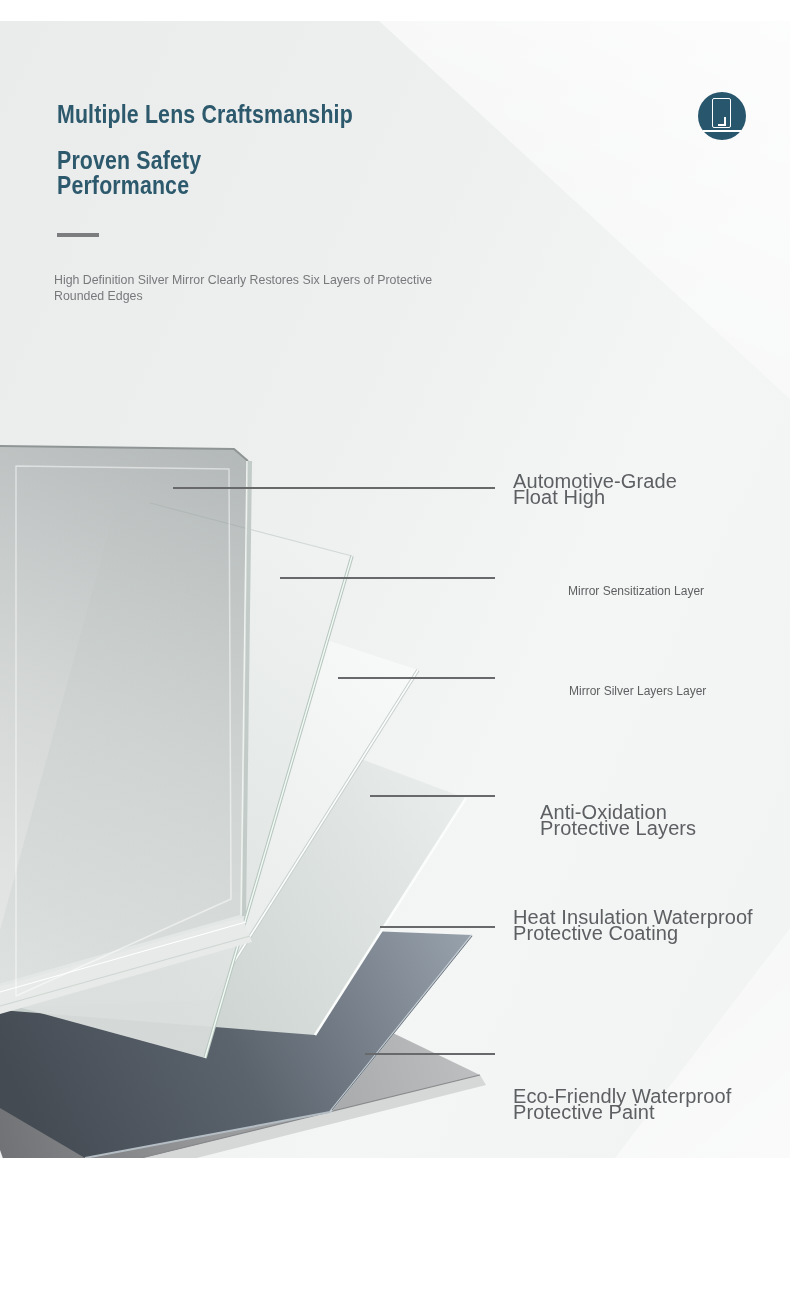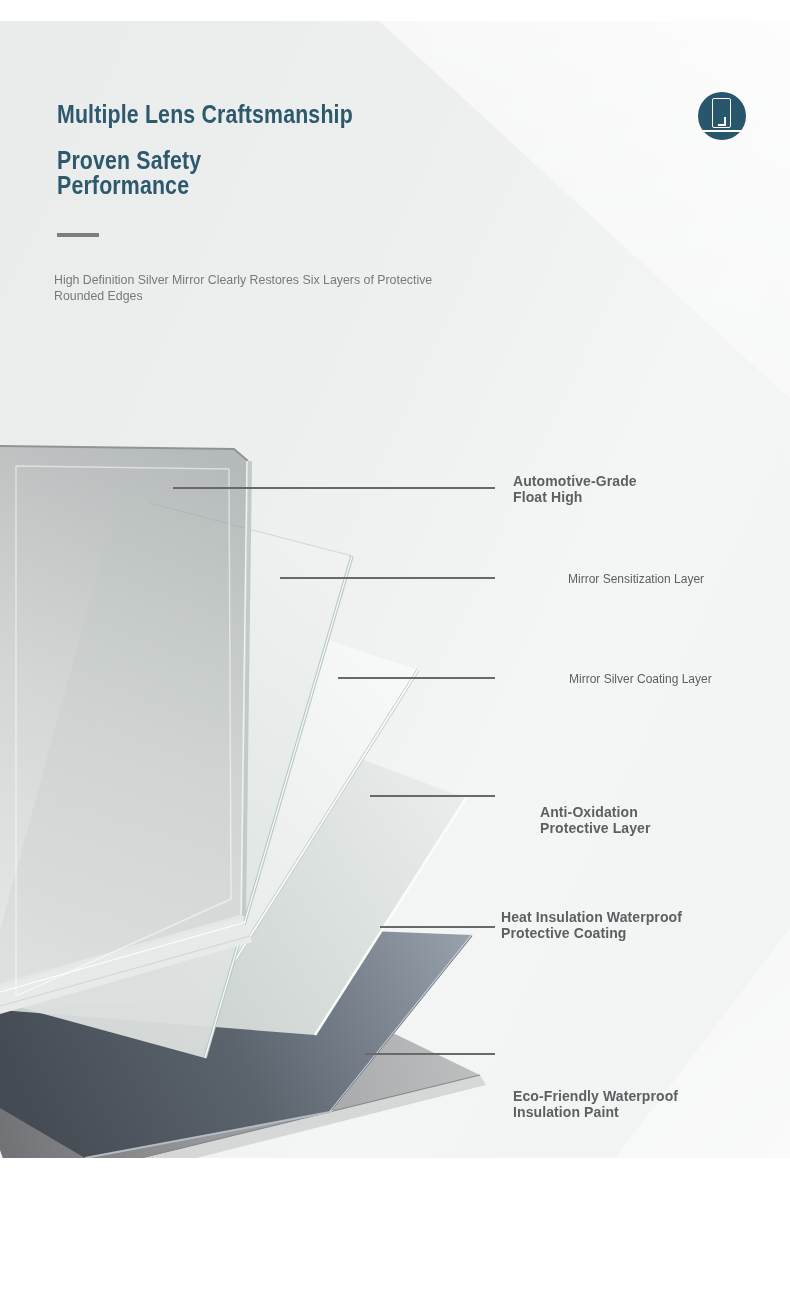--- a/index.html
+++ b/index.html
@@ -31,22 +31,22 @@
     border:1.7px solid #fff;border-radius:2px;}
   .badge .table-line{position:absolute;left:5px;top:38px;width:38px;height:2px;background:#fff;}
   .badge .leg-v{position:absolute;left:26px;top:25px;width:2px;height:9px;background:#fff;}
   .badge .leg-h{position:absolute;left:20px;top:32px;width:8px;height:2px;background:#fff;}
   
   .stack{position:absolute;left:0;top:0;width:790px;height:1316px;pointer-events:none;}
   
   .cl{position:absolute;height:2px;background:#67696b;}
   
   .layer-label{position:absolute;color:#5d6063;}
-  .layer-label.large{font-size:14px;line-height:16px;font-weight:bold;letter-spacing:.1px;}
-  .layer-label.small{font-size:12px;line-height:14px;font-weight:normal;color:#5d5f60;}
+  .layer-label.large{font-size:20px;line-height:16px;font-weight:normal;letter-spacing:.1px;}
+  .layer-label.small{font-size:12px;line-height:14px;font-weight:normal;color:#5d5f60;margin-top:12px;}
 </style>
 </head>
 <body>
 
 <div class="canvas">
 
   <div class="photo-area"></div>
 
   <svg class="stack" viewBox="0 0 790 1316">
     <defs>
@@ -160,28 +160,28 @@
   <div class="cl" style="left:365px;top:1053px;width:130px"></div>
 
   <div class="layer-label large" style="left:513px;top:473px">
     <div>Automotive-Grade</div>
     <div>Float High</div>
   </div>
   <div class="layer-label small" style="left:568px;top:572px">
     <div>Mirror Sensitization Layer</div>
   </div>
   <div class="layer-label small" style="left:569px;top:672px">
-    <div>Mirror Silver Coating Layer</div>
+    <div>Mirror Silver Layers Layer</div>
   </div>
   <div class="layer-label large" style="left:540px;top:804px">
     <div>Anti-Oxidation</div>
-    <div>Protective Layer</div>
+    <div>Protective Layers</div>
   </div>
-  <div class="layer-label large" style="left:501px;top:909px">
+  <div class="layer-label large" style="left:513px;top:909px">
     <div>Heat Insulation Waterproof</div>
     <div>Protective Coating</div>
   </div>
   <div class="layer-label large" style="left:513px;top:1088px">
     <div>Eco-Friendly Waterproof</div>
-    <div>Insulation Paint</div>
+    <div>Protective Paint</div>
   </div>
 
 </div>
 
 </body></html>

